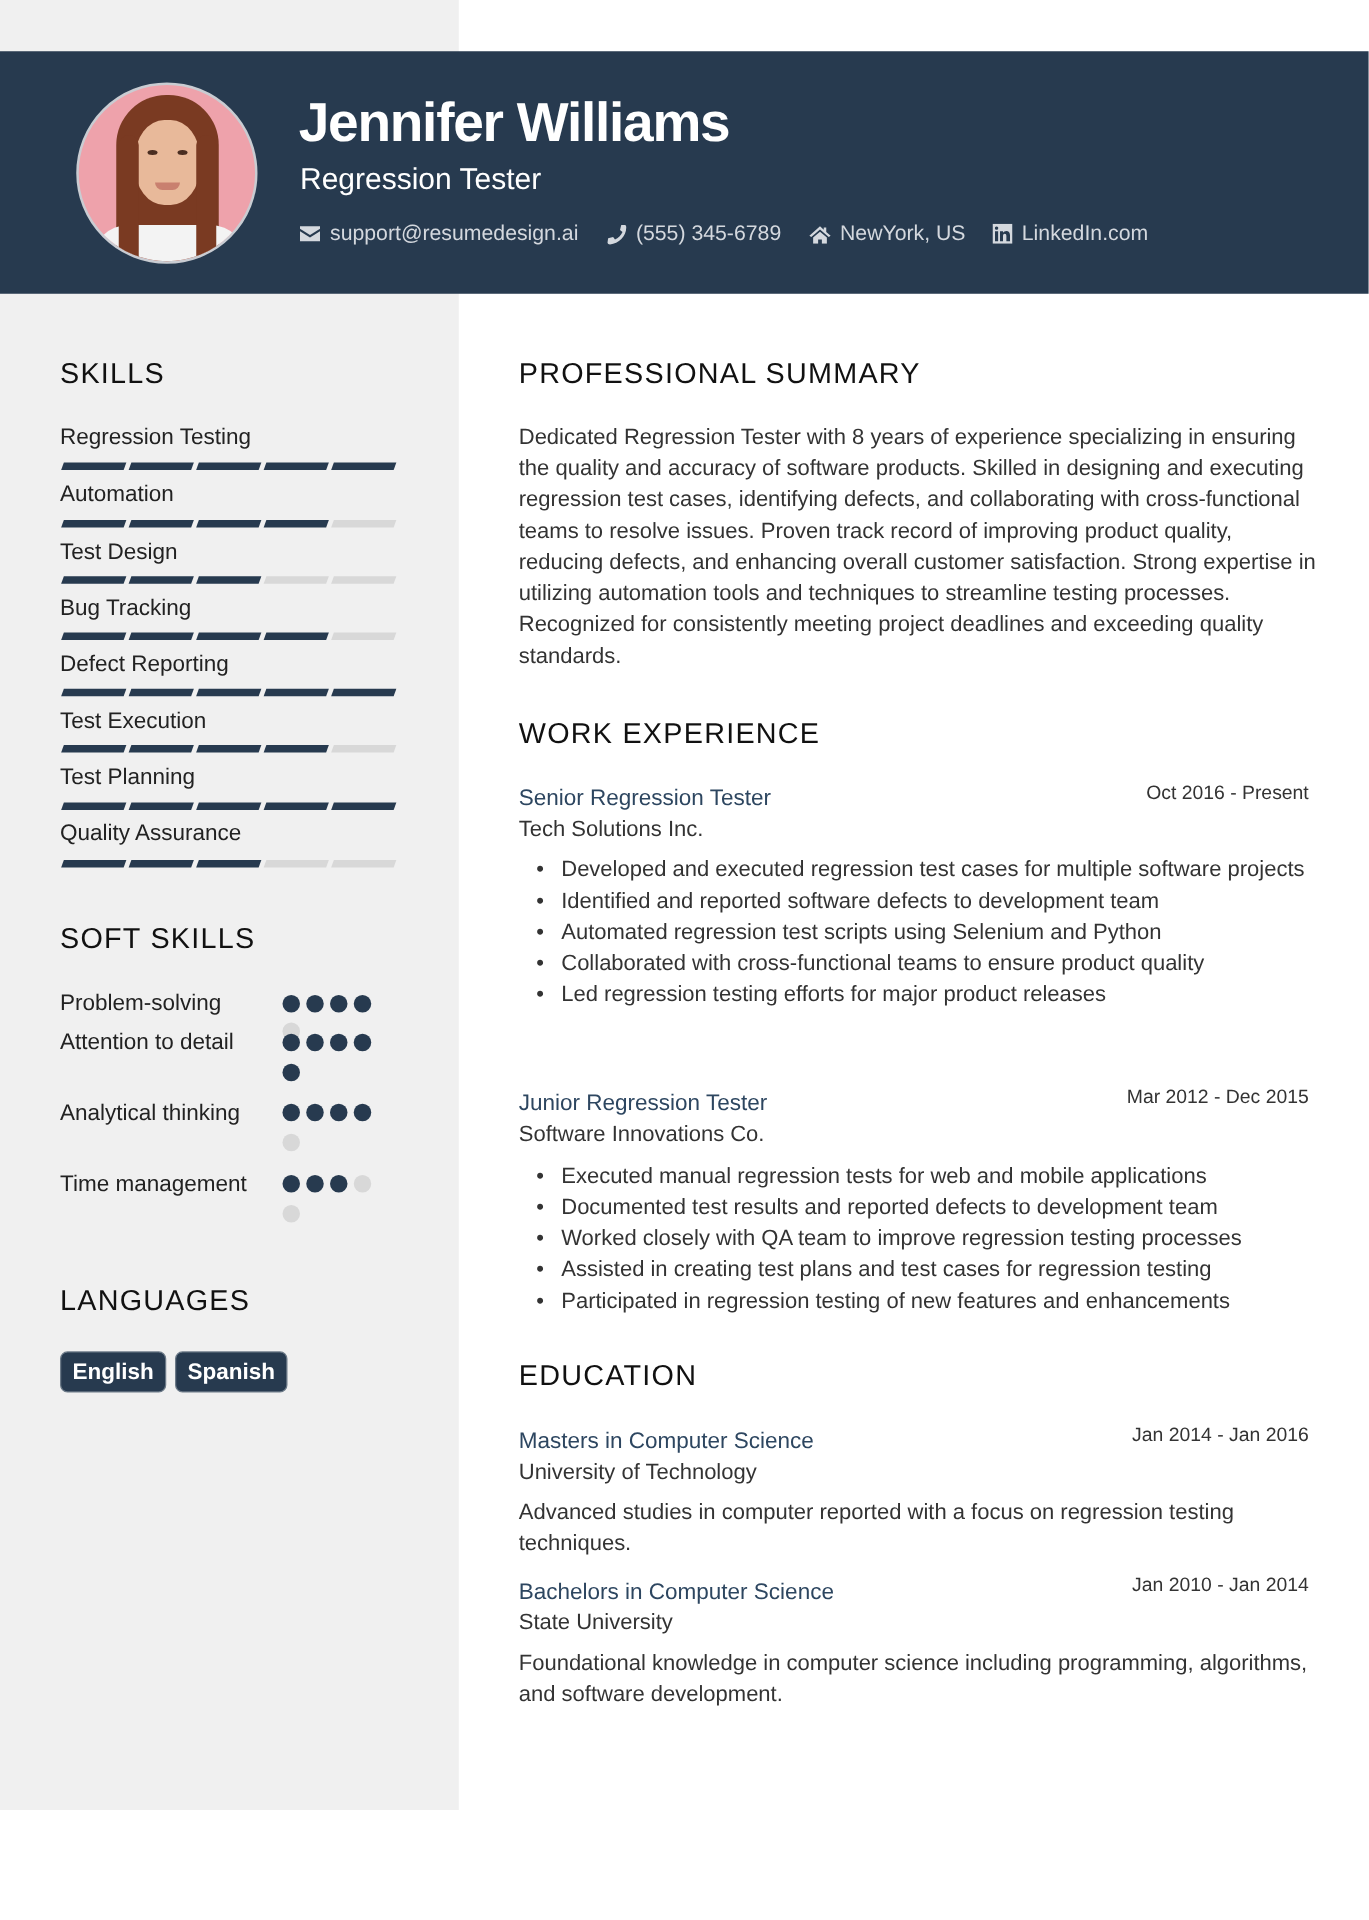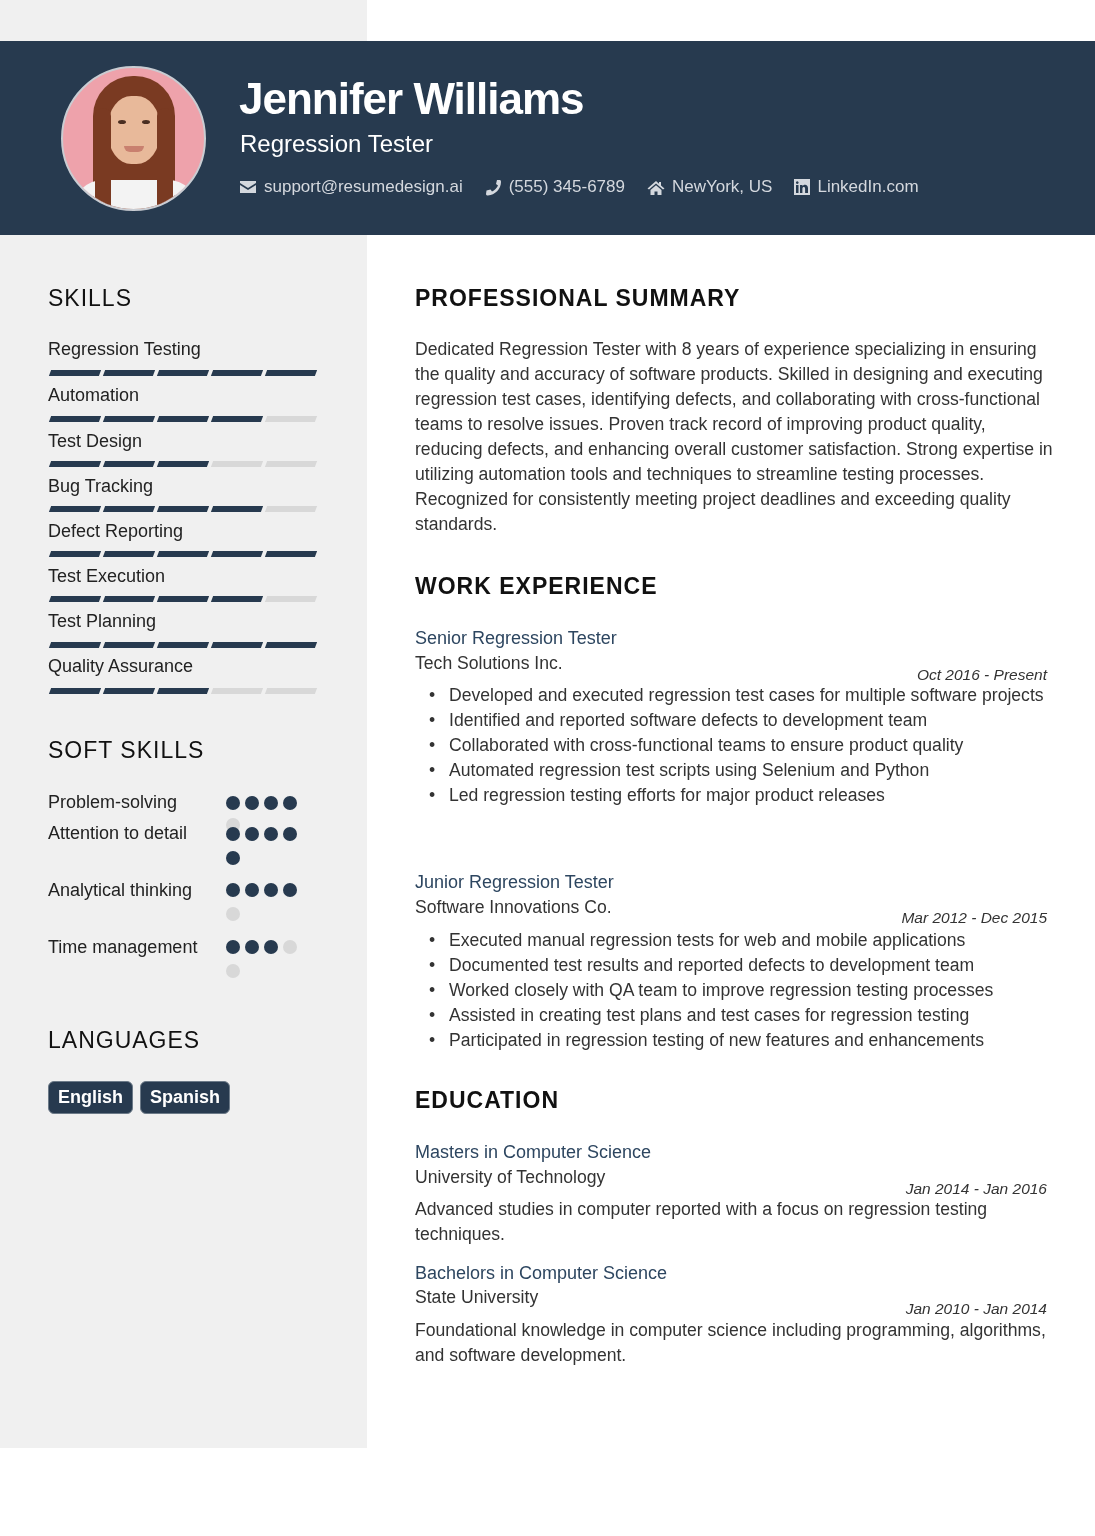--- a/index.html
+++ b/index.html
@@ -31,24 +31,24 @@
   .bar.on { background: #273a4f; }
 
   .soft-name { position: absolute; left: 48px; width: 170px; font-size: 18px; line-height: 25px; color: #222; }
   .dots { position: absolute; left: 226px; width: 80px; display: flex; flex-wrap: wrap; }
   .dot { width: 14px; height: 14px; border-radius: 50%; margin-right: 5px; margin-bottom: 10px; background: #d8d8d8; }
   .dot.on { background: #273a4f; }
 
   .langs { position: absolute; left: 48px; top: 1081px; display: flex; font-weight: bold; }
   .lang { background: #273a4f; color: #fff; font-size: 18px; padding: 5px 9px; border-radius: 6px; margin-right: 7px; border: 1px solid #6c7a88; }
 
-  .main-h { position: absolute; left: 415px; font-size: 23px; font-weight: 700; letter-spacing: 1px; color: #111; }
+  .main-h { position: absolute; left: 415px; font-size: 23px; font-weight: 400; letter-spacing: 1px; color: #111; }
   .summary { position: absolute; left: 415px; top: 337px; width: 640px; font-size: 17.6px; line-height: 25px; color: #333; }
   .job-title { position: absolute; left: 415px; font-size: 18px; font-weight: 500; color: #2d4660; }
-  .date { position: absolute; right: 48px; font-size: 15.5px; font-style: italic; color: #333; margin-top: 40px; }
+  .date { position: absolute; right: 48px; font-size: 15.5px; color: #333; }
   .company { position: absolute; left: 415px; font-size: 17.6px; color: #333; }
   .bullets { position: absolute; left: 449px; width: 600px; list-style: none; font-size: 17.6px; line-height: 25px; color: #333; }
   .bullets li { position: relative; }
   .bullets li::before { content: "•"; position: absolute; left: -20px; color: #333; }
   .edu-desc { position: absolute; left: 415px; width: 640px; font-size: 17.6px; line-height: 25px; color: #333; }
 </style>
 </head>
 <body>
 
 <div class="sidebar-bg"></div>
@@ -217,22 +217,22 @@
 <div class="summary">Dedicated Regression Tester with 8 years of experience specializing in ensuring the quality and accuracy of software products. Skilled in designing and executing regression test cases, identifying defects, and collaborating with cross-functional teams to resolve issues. Proven track record of improving product quality, reducing defects, and enhancing overall customer satisfaction. Strong expertise in utilizing automation tools and techniques to streamline testing processes. Recognized for consistently meeting project deadlines and exceeding quality standards.</div>
 
 <div class="main-h" style="top:573px">WORK EXPERIENCE</div>
 
 <div class="job-title" style="top:628px">Senior Regression Tester</div>
 <div class="date" style="top:626px">Oct 2016 - Present</div>
 <div class="company" style="top:653px">Tech Solutions Inc.</div>
 <ul class="bullets" style="top:683px">
   <li>Developed and executed regression test cases for multiple software projects</li>
   <li>Identified and reported software defects to development team</li>
+  <li>Automated regression test scripts using Selenium and Python</li>
   <li>Collaborated with cross-functional teams to ensure product quality</li>
-  <li>Automated regression test scripts using Selenium and Python</li>
   <li>Led regression testing efforts for major product releases</li>
 </ul>
 
 <div class="job-title" style="top:872px">Junior Regression Tester</div>
 <div class="date" style="top:869px">Mar 2012 - Dec 2015</div>
 <div class="company" style="top:897px">Software Innovations Co.</div>
 <ul class="bullets" style="top:928px">
   <li>Executed manual regression tests for web and mobile applications</li>
   <li>Documented test results and reported defects to development team</li>
   <li>Worked closely with QA team to improve regression testing processes</li>

